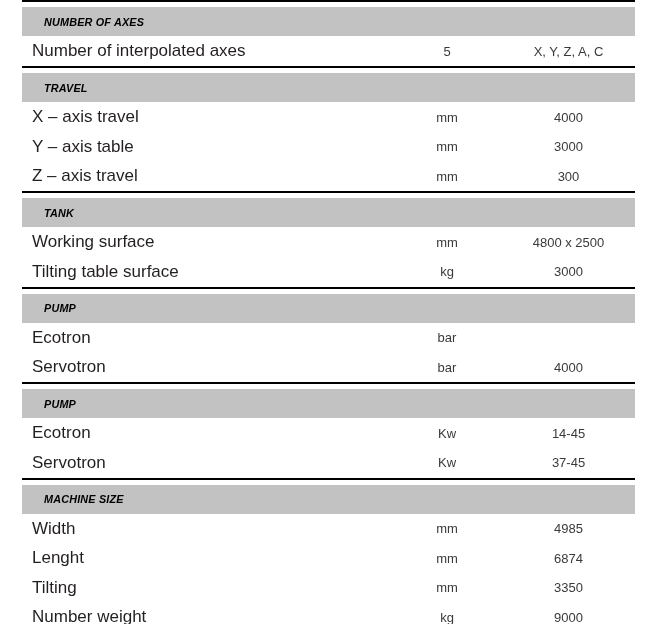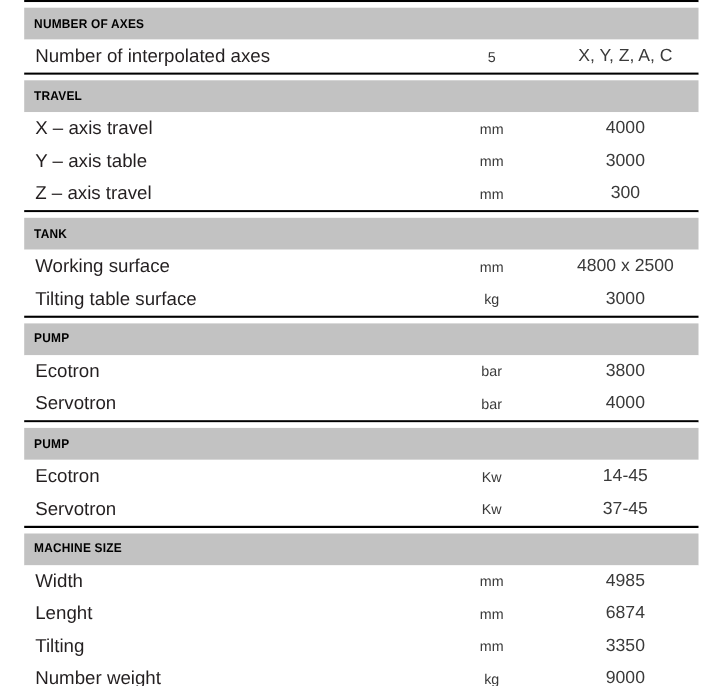--- a/index.html
+++ b/index.html
@@ -31,21 +31,22 @@
     height: 5px;
     background: #ffffff;
     width: 100%;
   }
   .section-header {
     height: 29px;
     background: #c2c2c2;
     display: flex;
     align-items: center;
     box-sizing: border-box;
-    padding-left: 9px;
+    padding-left: 22px;
+    font-style: italic;
   }
   .section-header .section-title {
     font-size: 11.5px;
     font-weight: bold;
     color: #000000;
     letter-spacing: 0.2px;
     font-stretch: condensed;
     transform: scaleX(0.94);
     transform-origin: left center;
     white-space: nowrap;
@@ -67,21 +68,21 @@
   .cell-unit {
     width: 110px;
     text-align: center;
     font-size: 13px;
     color: #3a3a3a;
     white-space: nowrap;
   }
   .cell-value {
     width: 133px;
     text-align: center;
-    font-size: 16px;
+    font-size: 13px;
     color: #3a3a3a;
     white-space: nowrap;
   }
   .row.first-of-section {
     height: 30px;
   }
 </style>
 </head>
 <body>
 
@@ -139,21 +140,20 @@
     </div>
     <div class="section">
       <div class="section-rule"></div>
       <div class="section-gap"></div>
       <div class="section-header">
         <span class="section-title">PUMP</span>
       </div>
       <div class="row first-of-section">
         <div class="cell-label">Ecotron</div>
         <div class="cell-unit">bar</div>
-        <div class="cell-value">3800</div>
       </div>
       <div class="row">
         <div class="cell-label">Servotron</div>
         <div class="cell-unit">bar</div>
         <div class="cell-value">4000</div>
       </div>
     </div>
     <div class="section">
       <div class="section-rule"></div>
       <div class="section-gap"></div>

